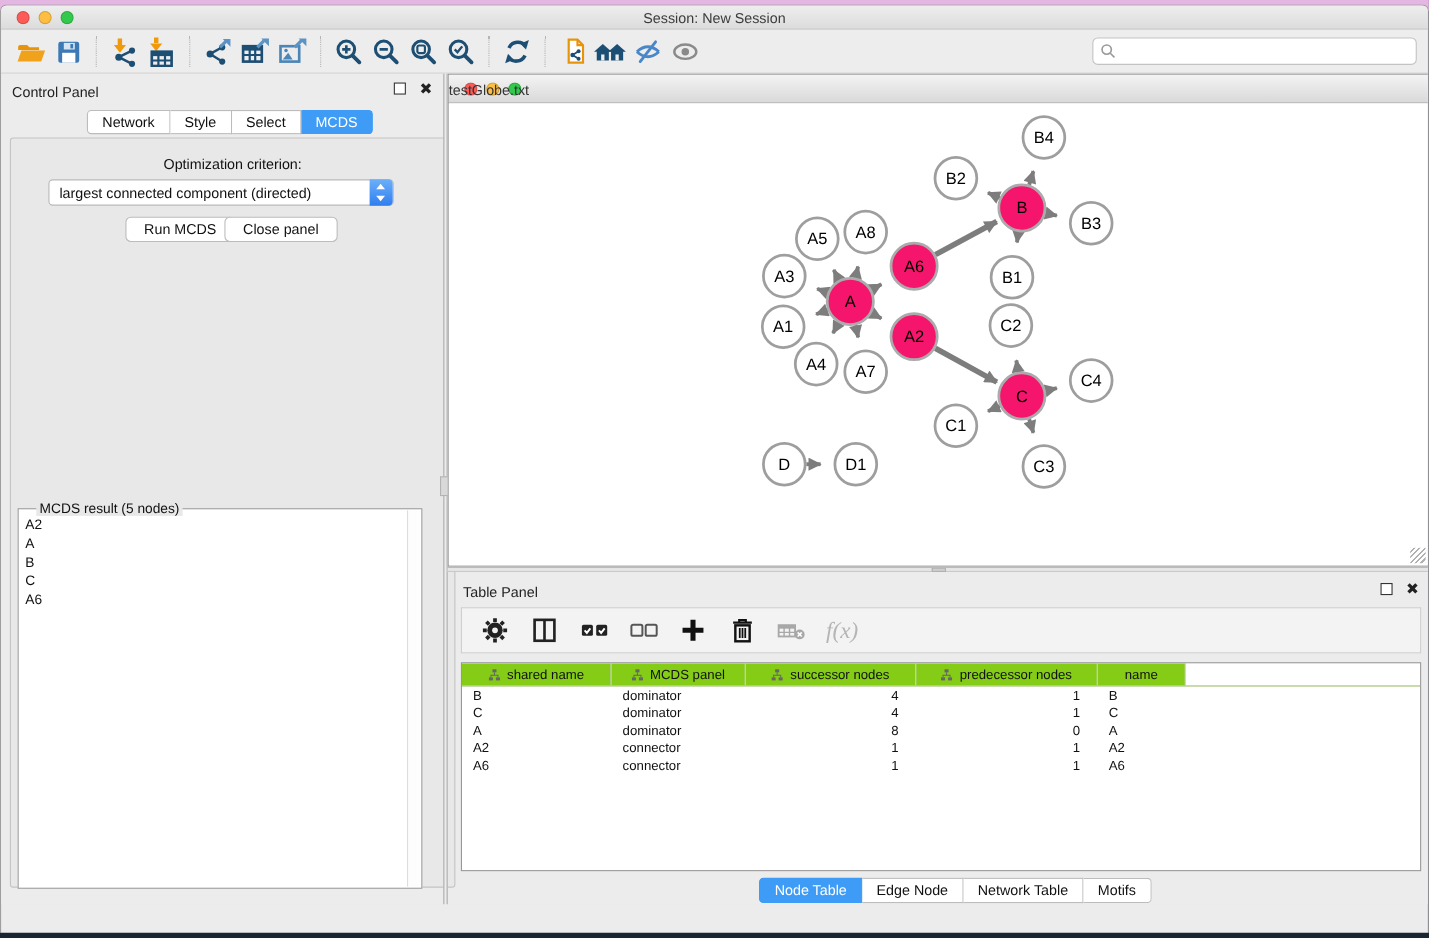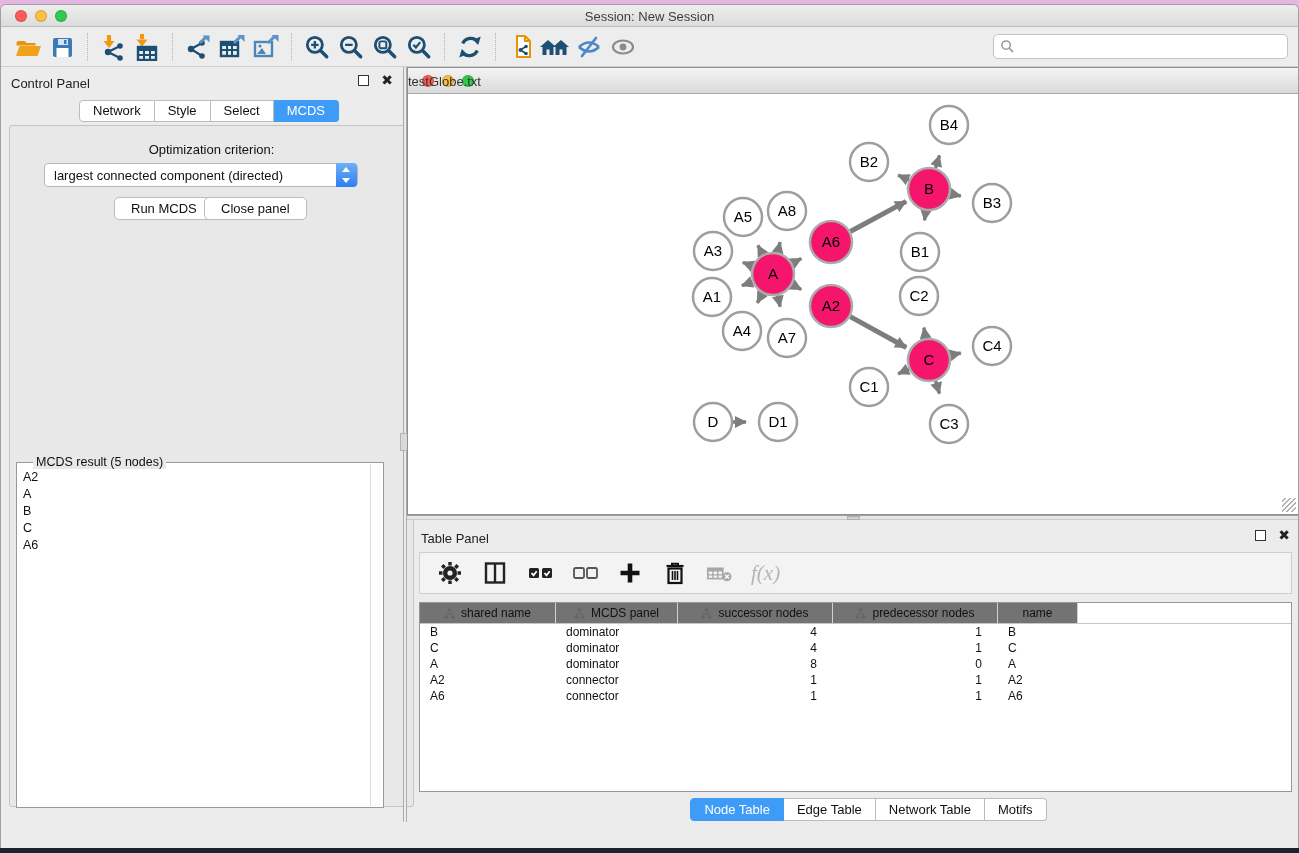--- a/index.html
+++ b/index.html
@@ -85,21 +85,21 @@
 
   
   .table-panel { position:absolute; left:0; top:453px; width:893px; height:302px; }
   .tp-title { position:absolute; left:14px; top:11px; font-size:13px; color:#222; }
   .tp-toolbar { position:absolute; left:12px; right:8px; top:32px; height:42px; background:#f3f3f3;
     border:1px solid #cfcfcf; display:flex; align-items:center; gap:17px; padding:0 16px; }
   .tp-toolbar .tbtn { width:28px; height:28px; }
   .fx { font-family:"Liberation Serif","DejaVu Serif",serif; font-style:italic; font-size:21px; color:#b5b5b5; }
   .grid-table { position:absolute; left:12px; right:8px; top:82px; height:190px; background:#fff; border:1px solid #979797; overflow:hidden; }
   .g-header { display:grid; grid-template-columns:136px 122px 155px 165px 80px 1fr; height:21px;
-    background:#737373; border-bottom:1px solid #c6c6c6; }
+    background:#84cc16; border-bottom:1px solid #c6c6c6; }
   .g-header .hc { display:flex; align-items:center; justify-content:center; gap:6px; font-size:12px; color:#111;
     border-right:1px solid #d2d2d2; overflow:hidden; }
   .g-header .hc:last-child { border-right:none; background:#fff; }
   .g-row { display:grid; grid-template-columns:136px 122px 155px 165px 80px 1fr; height:16px; }
   .g-row .c { font-size:12px; color:#111; line-height:16px; padding:0 10px; white-space:nowrap; overflow:hidden; }
   .g-row .num { text-align:right; padding-right:16px; }
   .table-tabs { position:absolute; left:0; right:0; top:278px; height:23px; display:flex; justify-content:center; }
   .table-tabs .tabwrap { display:flex; margin-left:30px; }
   .table-tabs .seg { line-height:21px; }
 
@@ -556,21 +556,21 @@
                 <div class="c num">1</div>
                 <div class="c ">A6</div>
                 <div class="c"></div>
               </div>
             </div>
         </div>
 
         <div class="table-tabs">
           <div class="tabwrap">
               <span class="seg active">Node Table</span>
-              <span class="seg">Edge Table</span>
+              <span class="seg">Edge Node</span>
               <span class="seg">Network Table</span>
               <span class="seg">Motifs</span>
             </div>
         </div>
       </div>
     </div>
   </div>
 
 </div>
 

